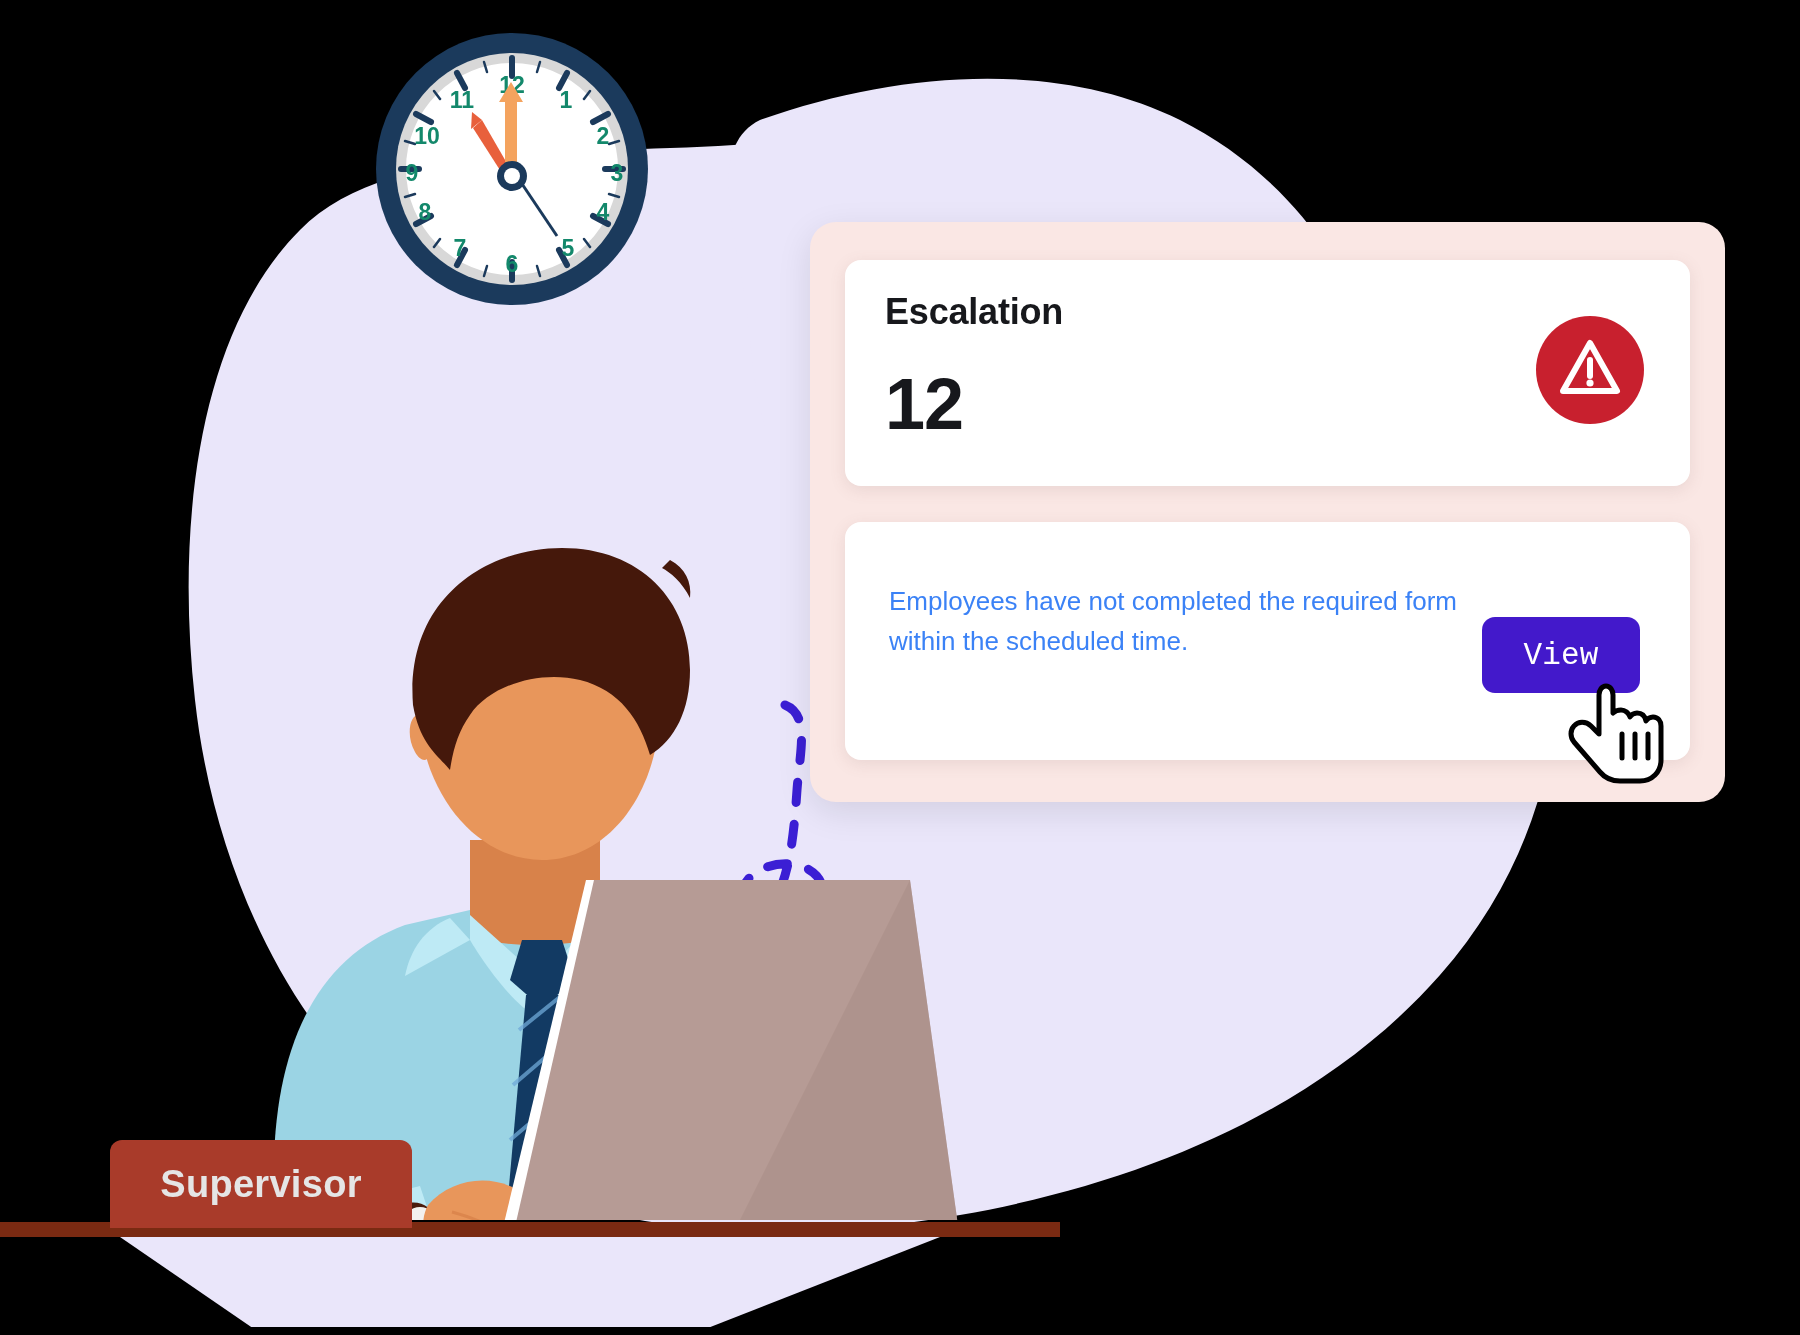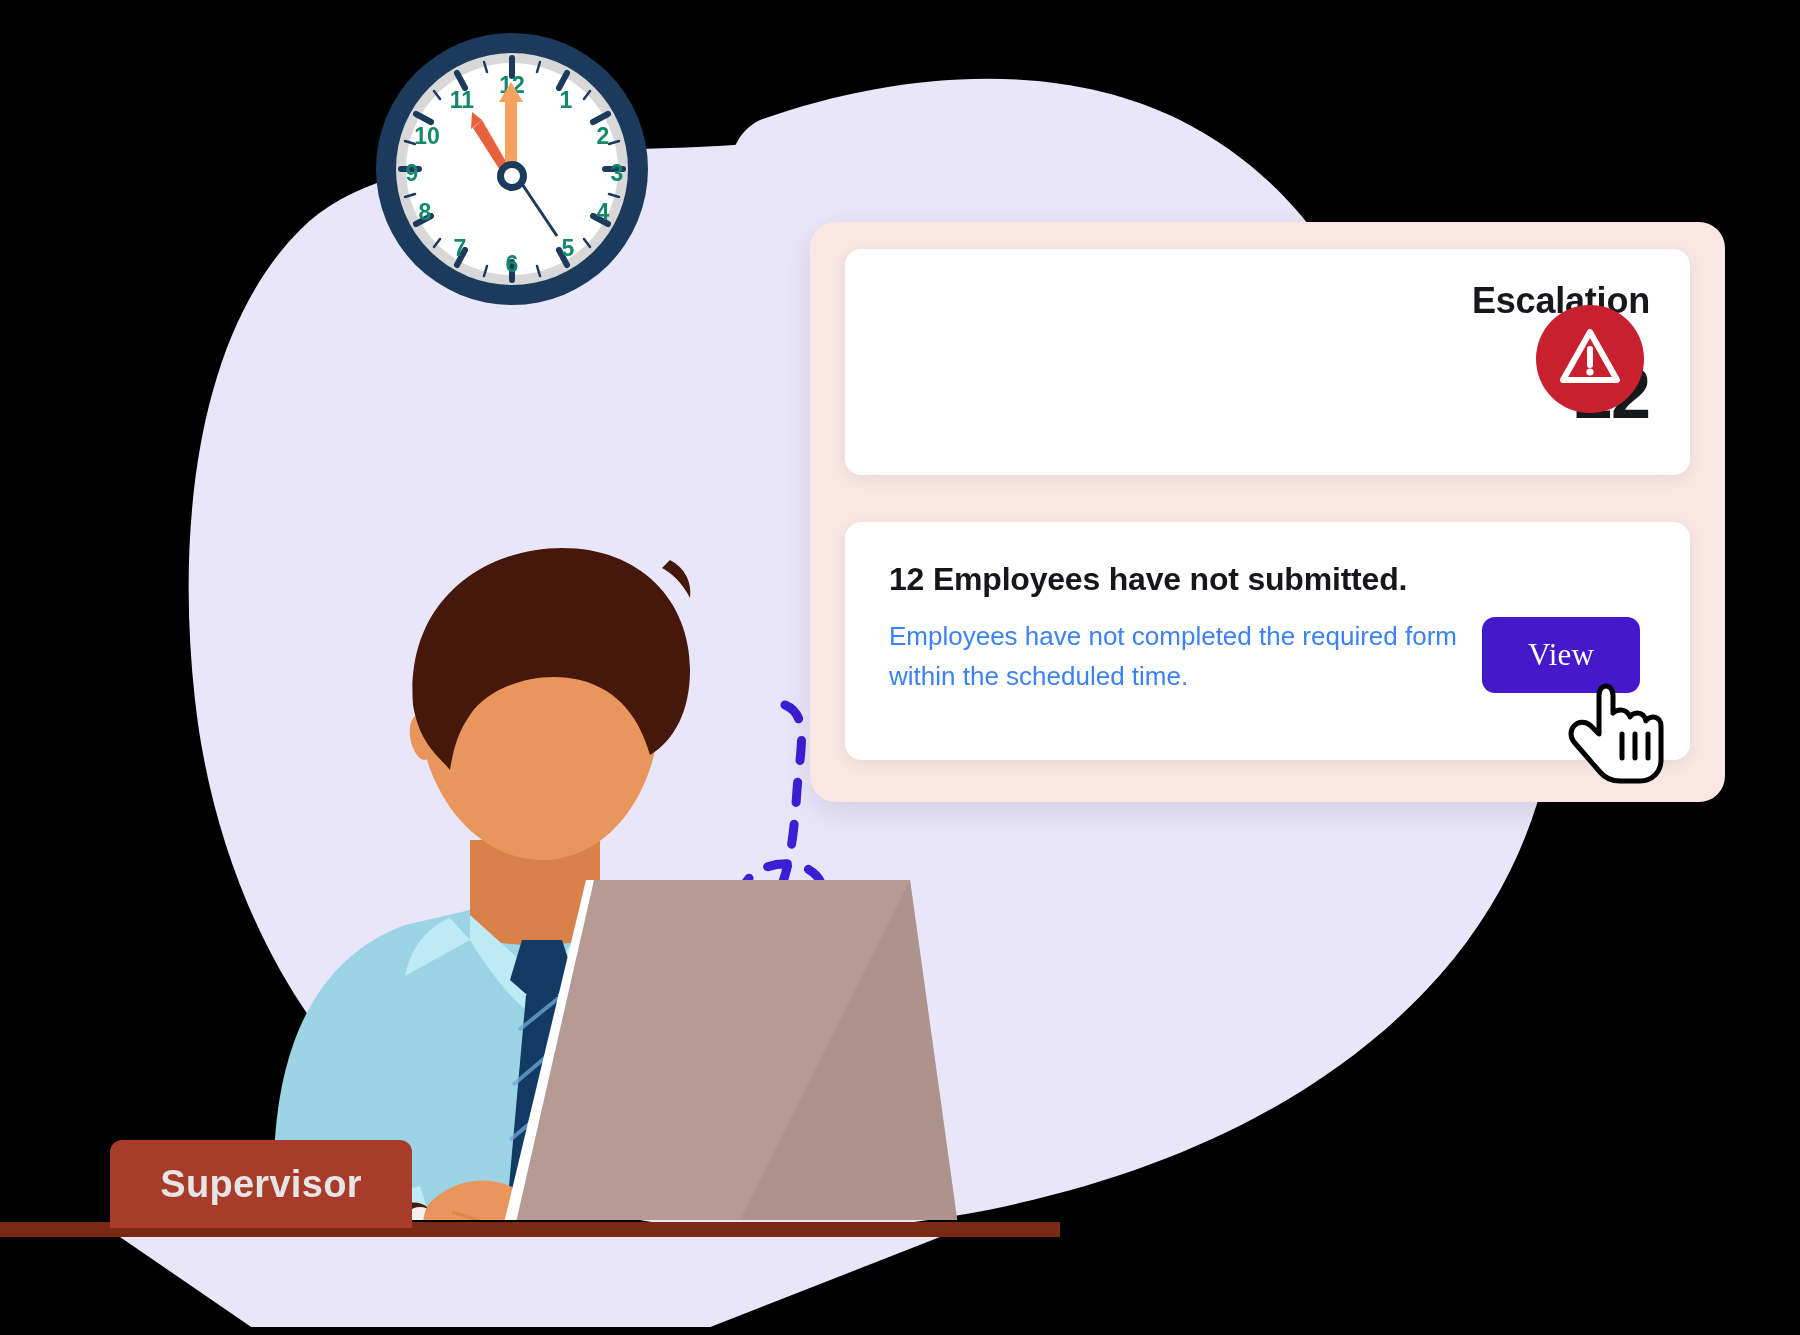--- a/index.html
+++ b/index.html
@@ -12,41 +12,41 @@
   #escalation-panel{
     left:810px;top:222px;width:915px;height:580px;
     background:#FAE7E4;border-radius:26px;
     box-shadow:0 10px 34px rgba(0,0,0,.10);
   }
   .card{
     background:#ffffff;border-radius:16px;
     box-shadow:0 4px 16px rgba(120,90,90,.13);
     position:absolute;left:35px;width:845px;box-sizing:border-box;
   }
-  #escalation-count-card{top:27px;height:226px;padding:34px 40px 0 40px;text-align:right;}
+  #escalation-count-card{top:38px;height:226px;padding:34px 40px 0 40px;}
   #escalation-title{
     font-size:36px;font-weight:bold;color:#17181c;letter-spacing:-.2px;line-height:1;
   }
   #escalation-value{
     font-size:72px;font-weight:bold;color:#17181c;line-height:1;margin-top:38px;letter-spacing:-1px;
   }
   #alert-badge{position:absolute;right:46px;top:56px;width:108px;height:108px;}
 
   #notice-card{top:300px;height:238px;padding:40px 44px 0 44px;}
   #notice-heading{
     font-size:32px;font-weight:bold;color:#16171b;letter-spacing:-.2px;line-height:1.1;
   }
   #notice-body{
     font-size:26px;color:#3b82f6;line-height:1.52;margin-top:20px;max-width:640px;
   }
   #view-button{
     position:absolute;right:50px;top:95px;
     width:158px;height:76px;border:0;border-radius:13px;
     background:#4319CB;color:#fff;font-size:31px;
-    font-family:Liberation Serif, serif;cursor:pointer;
+    font-family:Liberation Mono, monospace;cursor:pointer;
     display:flex;align-items:center;justify-content:center;letter-spacing:.2px;
   }
   #hand-cursor{position:absolute;right:10px;top:142px;width:120px;height:120px;pointer-events:none;}
 
   
   #supervisor-nameplate{
     left:110px;top:1140px;width:302px;height:88px;
     background:#A93B2A;border-radius:12px 12px 0 0;
     display:flex;align-items:center;justify-content:center;
   }
@@ -214,21 +214,20 @@
 
       <svg id="alert-badge" viewBox="0 0 108 108">
         <circle cx="54" cy="54" r="54" fill="#C8202E"></circle>
         <path d="M54,27 L81,75 L27,75 Z" fill="none" stroke="#fff" stroke-width="6" stroke-linejoin="round"></path>
         <line x1="54" y1="44" x2="54" y2="60" stroke="#fff" stroke-width="6" stroke-linecap="round"></line>
         <circle cx="54" cy="67" r="3.6" fill="#fff"></circle>
       </svg>
     </div>
 
     <div class="card" id="notice-card">
-      <div id="notice-heading">12 Employees have not submitted.</div>
       <div id="notice-body">Employees have not completed the required form within the scheduled time.</div>
 
       <button id="view-button">View</button>
 
       <svg id="hand-cursor" viewBox="0 0 120 120">
         <path d="M46,22 C42,22 39,26 39,31 L39,70 L31,62 C26,57 18,57 14,62
                  C10,66 10,73 14,78 L40,108 C45,114 52,117 60,117 L80,117
                  C92,117 101,108 101,96 L101,62 C101,57 98,53 93,53
                  C90,53 87,55 86,57 C85,52 82,49 77,49 C74,49 71,51 70,53
                  C69,49 65,46 61,46 C58,46 55,47 53,49 L53,31

